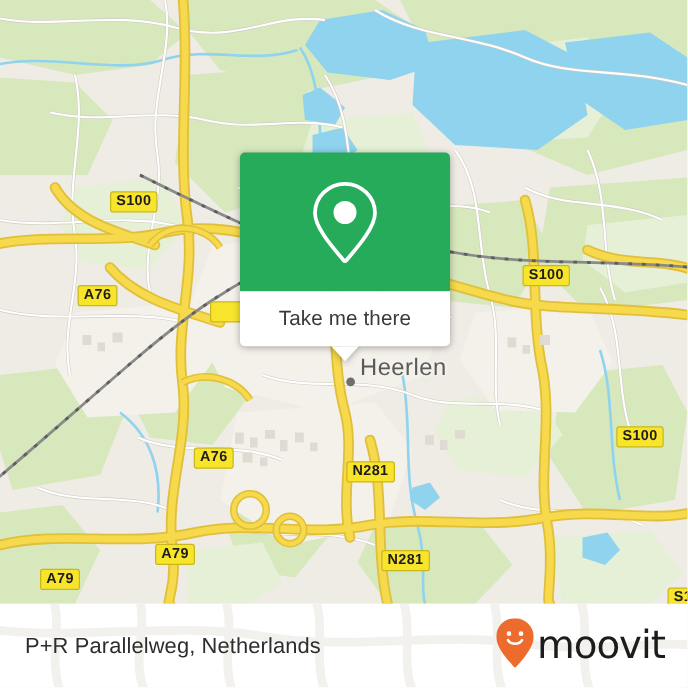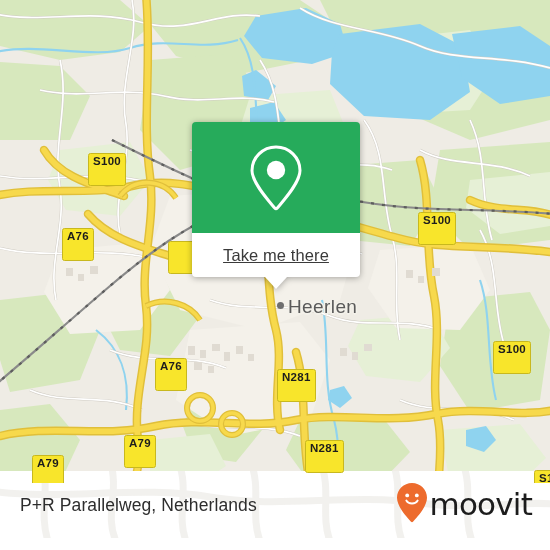--- a/index.html
+++ b/index.html
@@ -51,36 +51,35 @@
   .callout-bottom {
     height: 44px;
     background: #ffffff;
     border-radius: 0 0 4px 4px;
     display: flex; align-items: center; justify-content: center;
   }
   .callout-label {
     font-size: 16.5px;
     color: #3a3a3a;
     letter-spacing: .1px;
-    text-decoration: underline;
   }
   .callout-tail {
     position: absolute;
     left: 50%; top: 155px;
     margin-left: -11px;
     width: 0; height: 0;
     border-left: 11px solid transparent;
     border-right: 11px solid transparent;
     border-top: 12px solid #ffffff;
   }
 
   
   .city-label {
     position: absolute;
-    left: 288px; top: 296px;
+    left: 288px; top: 284px;
     font-size: 19px;
     color: #5a5a5a;
     letter-spacing: .4px;
     text-shadow:
       1.5px 0 #f3f1ea, -1.5px 0 #f3f1ea, 0 1.5px #f3f1ea, 0 -1.5px #f3f1ea,
       1px 1px #f3f1ea, -1px -1px #f3f1ea, 1px -1px #f3f1ea, -1px 1px #f3f1ea;
     z-index: 30;
     white-space: nowrap;
   }
   .city-dot {
@@ -95,30 +94,30 @@
   
   .shield {
     position: absolute;
     background: #f8e52b;
     border: 1.4px solid #c8b81e;
     border-radius: 2.5px;
     color: #1d1d1d;
     font-size: 11.5px;
     font-weight: bold;
     line-height: 15px;
-    height: 33px;
+    height: 17px;
     padding: 0 4px;
     letter-spacing: .3px;
     white-space: nowrap;
     z-index: 25;
   }
 
   
   .footer {
-    position: absolute; left: 0; top: 471px;
+    position: absolute; left: 0; top: 483px;
     width: 550px; height: 67px;
     background: #ffffff;
     overflow: hidden;
   }
   .footer-bg { position: absolute; left:0; top:0; opacity: .55; }
   .footer-title {
     position: absolute;
     left: 20px; top: 50%;
     transform: translateY(-50%);
     font-size: 17.5px;

